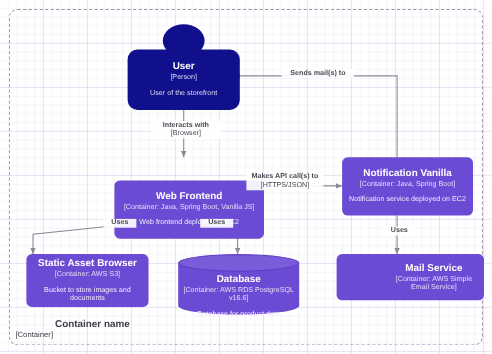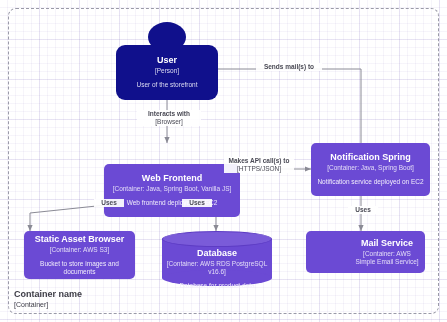--- a/index.html
+++ b/index.html
@@ -34,20 +34,21 @@
   }
   .boundary-label {
     position: absolute;
     color: #3d3d46;
     line-height: 1.25;
   }
   .boundary-label .b-title {
     font-size: 9px;
     font-weight: bold;
     display: block;
+    margin-left: 36px;
   }
   .boundary-label .b-type {
     font-size: 7px;
     display: block;
     margin-top: 1px;
   }
 
   
   .node {
     position: absolute;
@@ -216,21 +217,21 @@
     <span class="n-desc">User of the storefront</span>
   </div>
 
   <div class="node" style="left:104px; top:143px; width:136px; height:53px; background:#6b4ad4;margin-top:21px;">
     <span class="n-title">Web Frontend</span>
     <span class="n-tech">[Container: Java, Spring Boot, Vanilla JS]</span>
     <span class="n-desc">Web frontend deployed on EC2</span>
   </div>
 
   <div class="node" style="left:311px; top:143px; width:119px; height:53px; background:#6b4ad4;">
-    <span class="n-title">Notification Spring</span>
+    <span class="n-title">Notification Vanilla</span>
     <span class="n-tech">[Container: Java, Spring Boot]</span>
     <span class="n-desc">Notification service deployed on EC2</span>
   </div>
 
   <div class="node" style="left:24px; top:231px; width:111px; height:48px; background:#6b4ad4;">
     <span class="n-title">Static Asset Browser</span>
     <span class="n-tech">[Container: AWS S3]</span>
     <span class="n-desc">Bucket to store images and documents</span>
   </div>
 
@@ -238,21 +239,21 @@
     <div class="db-body" style="height:39px; background:#6b4ad4;"></div>
     <div class="db-bottom" style="background:#6b4ad4;"></div>
     <div class="db-top" style="background:#7a5bd9; border:1px solid #5d3cc4;"></div>
     <div class="db-text" style="top:17px;">
       <span class="n-title">Database</span>
       <span class="n-tech">[Container: AWS RDS PostgreSQL v16.6]</span>
       <span class="n-desc">Database for product data</span>
     </div>
   </div>
 
-  <div class="node" style="left:306px; top:231px; width:119px; height:42px; background:#6b4ad4;padding-left:48px;">
+  <div class="node" style="left:306px; top:231px; width:134px; height:42px; background:#6b4ad4;padding-left:48px;">
     <span class="n-title">Mail Service</span>
     <span class="n-tech">[Container: AWS Simple Email Service]</span>
   </div>
 
   <div class="edge-label" style="left:137px; top:110px; width:60px;">
     <span class="e-main">Interacts with</span>
     <span class="e-tech">[Browser]</span>
   </div>
 
   <div class="edge-label" style="left:224px; top:157px; width:66px;">

